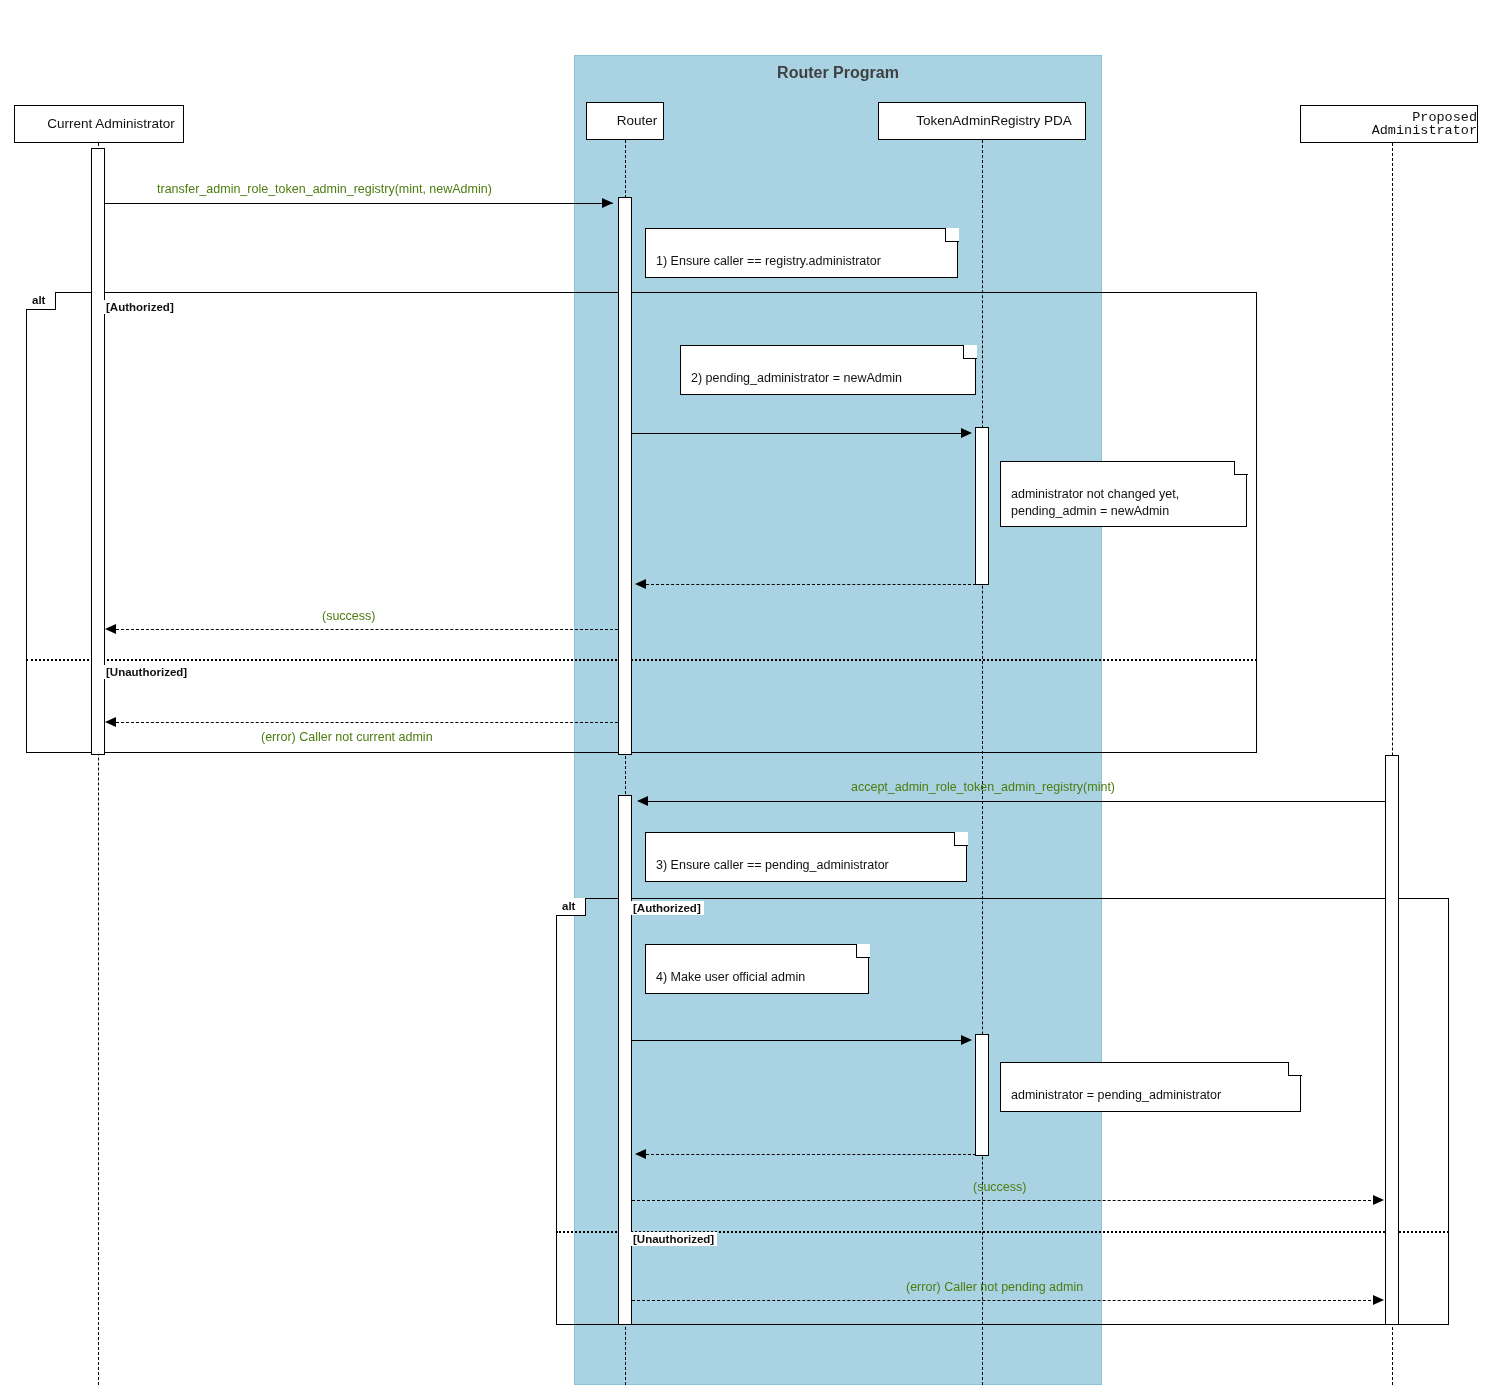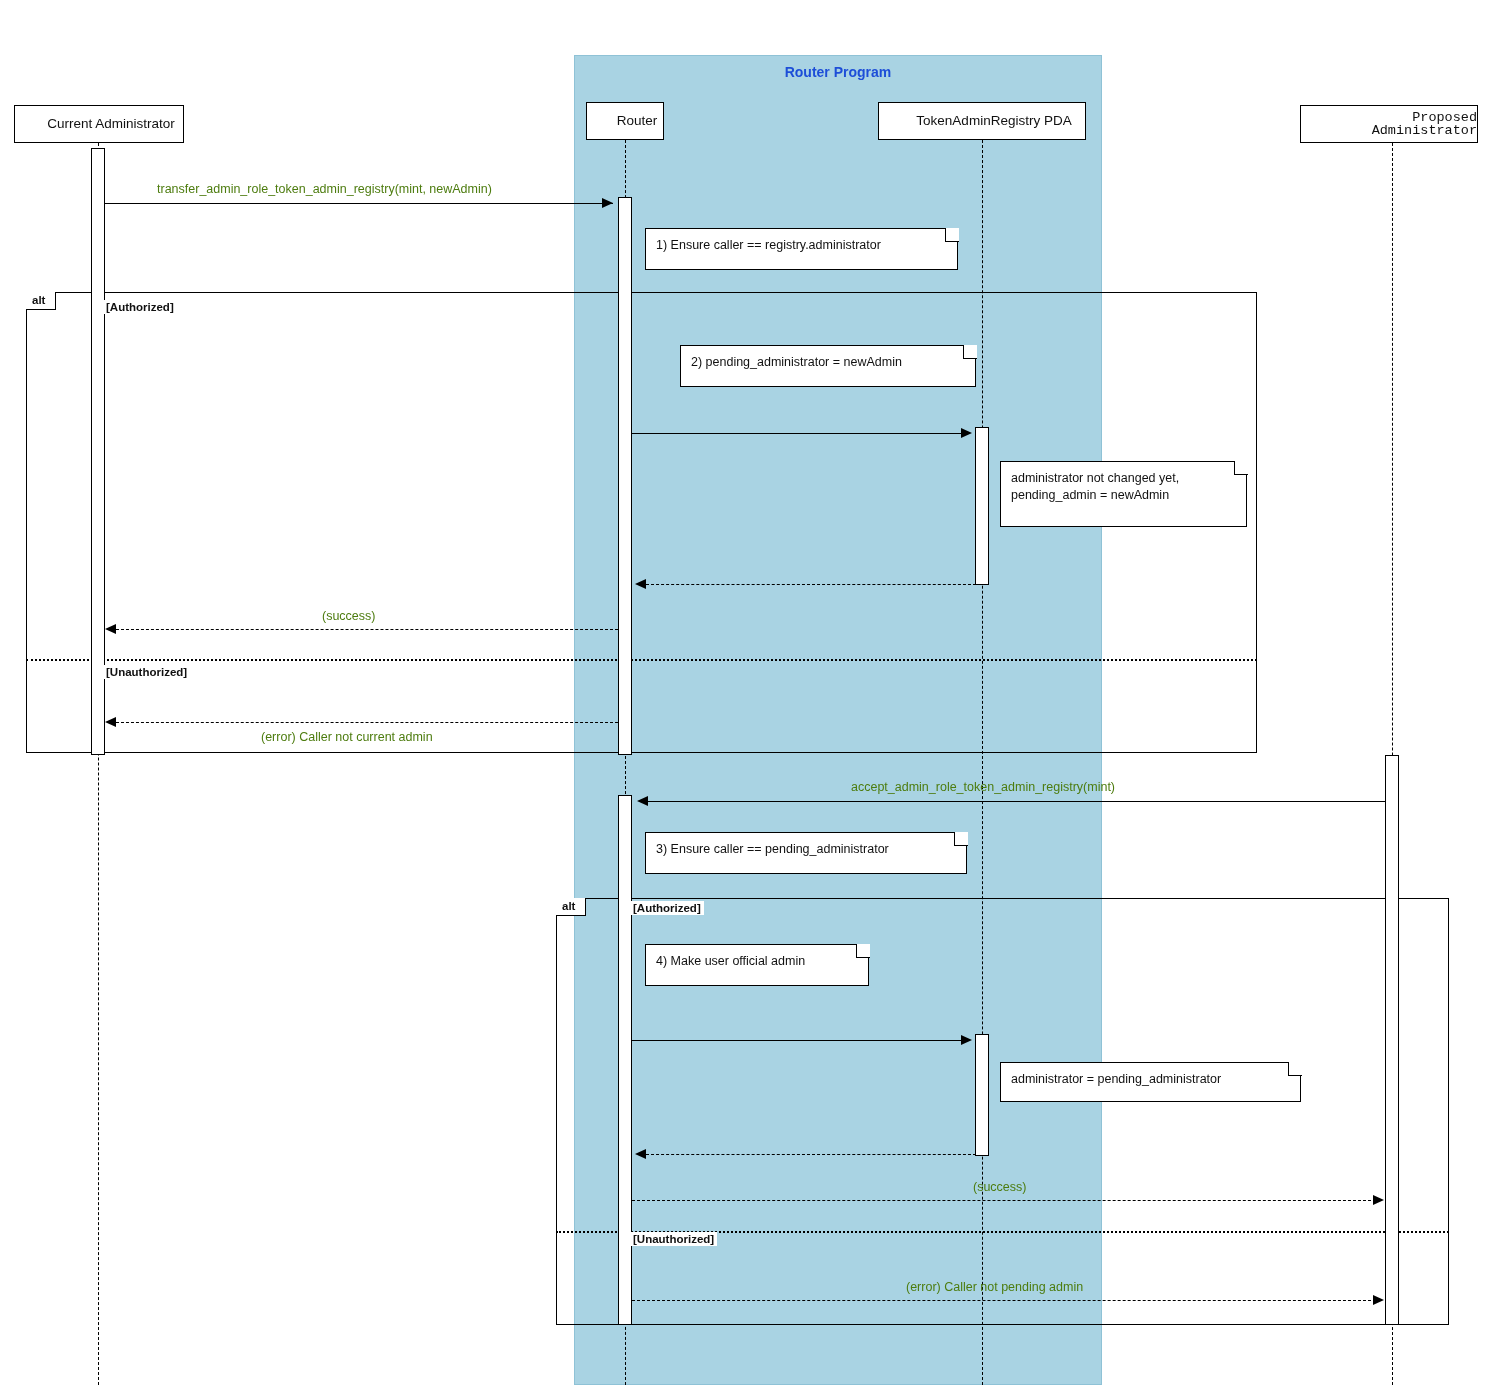--- a/index.html
+++ b/index.html
@@ -63,23 +63,23 @@
     box-sizing: border-box;
     background: #a9d3e3;
     border: 1px solid #8fc2d6;
     z-index: 1;
   }
   .group-band-label {
     position: absolute;
     width: 100%;
     text-align: center;
     top: 8px;
-    font-size: 14px;
+    font-size: 16px;
     font-weight: bold;
-    color: #1d4ed8;
+    color: #404040;
   }
   
   .frag {
     position: absolute;
     box-sizing: border-box;
     border: 1.5px solid #000000;
     background: transparent;
     z-index: 4;
   }
   .frag-tab {
@@ -142,21 +142,21 @@
     color: #4d7c0f;
   }
   
   .note {
     position: absolute;
     box-sizing: border-box;
     background: #ffffff;
     border: 1.5px solid #000000;
     font-size: 12.5px;
     line-height: 1.35;
-    padding: 8px 10px;
+    padding: 24px 10px;
     z-index: 7;
     color: #111111;
   }
   .note .fold {
     position: absolute;
     top: -1.5px;
     right: -1.5px;
     width: 13px;
     height: 13px;
     background: #ffffff;

